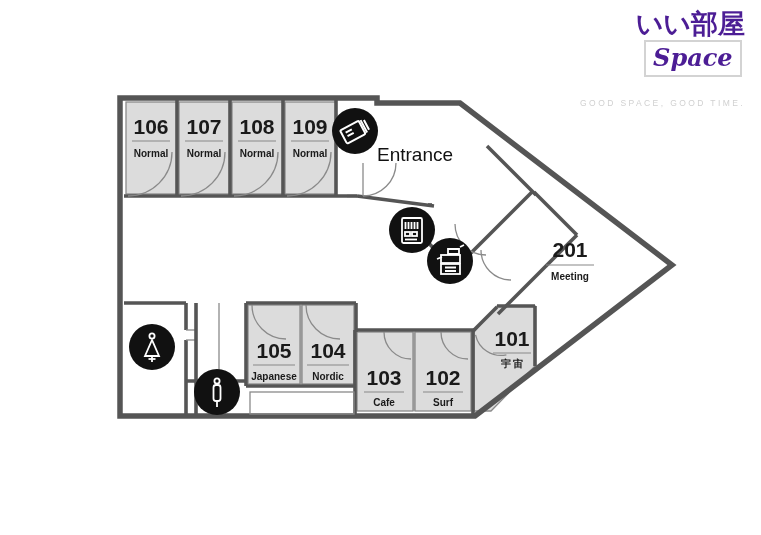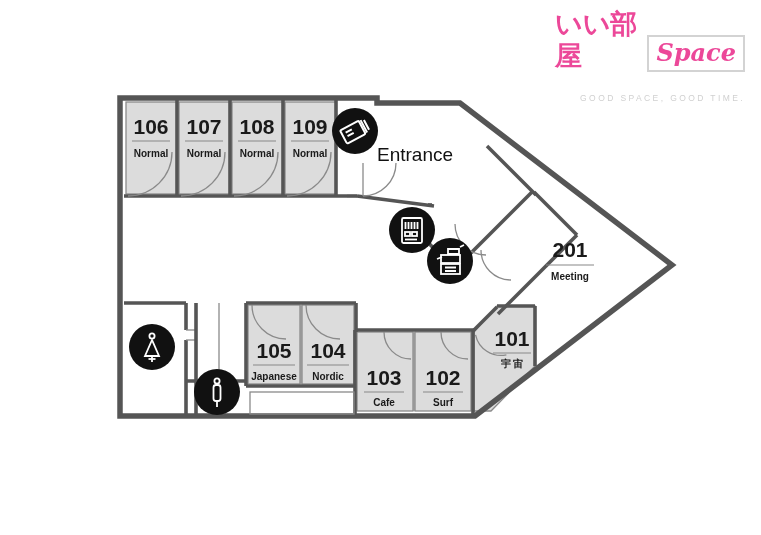--- a/index.html
+++ b/index.html
@@ -2,21 +2,21 @@
 <html><head>
 <meta charset="utf-8">
 <style>
   html,body{margin:0;padding:0;background:#ffffff;}
   body{width:761px;height:535px;position:relative;overflow:hidden;
        font-family:"Liberation Sans","DejaVu Sans",sans-serif;}
 
   #logo{position:absolute;right:16px;top:8px;width:190px;height:52px;
         display:flex;flex-direction:column;align-items:flex-end;justify-content:flex-start;}
   #logo .jp{font-family:"DejaVu Sans",sans-serif;font-weight:bold;font-size:27px;
-            color:#ec4899;letter-spacing:0px;line-height:32px;display:flex;align-items:flex-end;}
+            color:#4c1d95;letter-spacing:0px;line-height:32px;display:flex;align-items:center;flex-direction:column;}
   #logo .jp .boxed{border:2px solid #d3d3d3;padding:0px 7px 1px 7px;margin-left:5px;
                    font-style:italic;font-family:"DejaVu Serif",serif;font-size:24px;}
   #logo .tag{font-size:8.5px;color:#d0d0d0;letter-spacing:2.4px;margin-top:21px;
              font-family:"Liberation Sans",sans-serif;}
 
   #plan{position:absolute;left:0;top:0;width:761px;height:535px;}
 </style>
 </head>
 <body>
 

